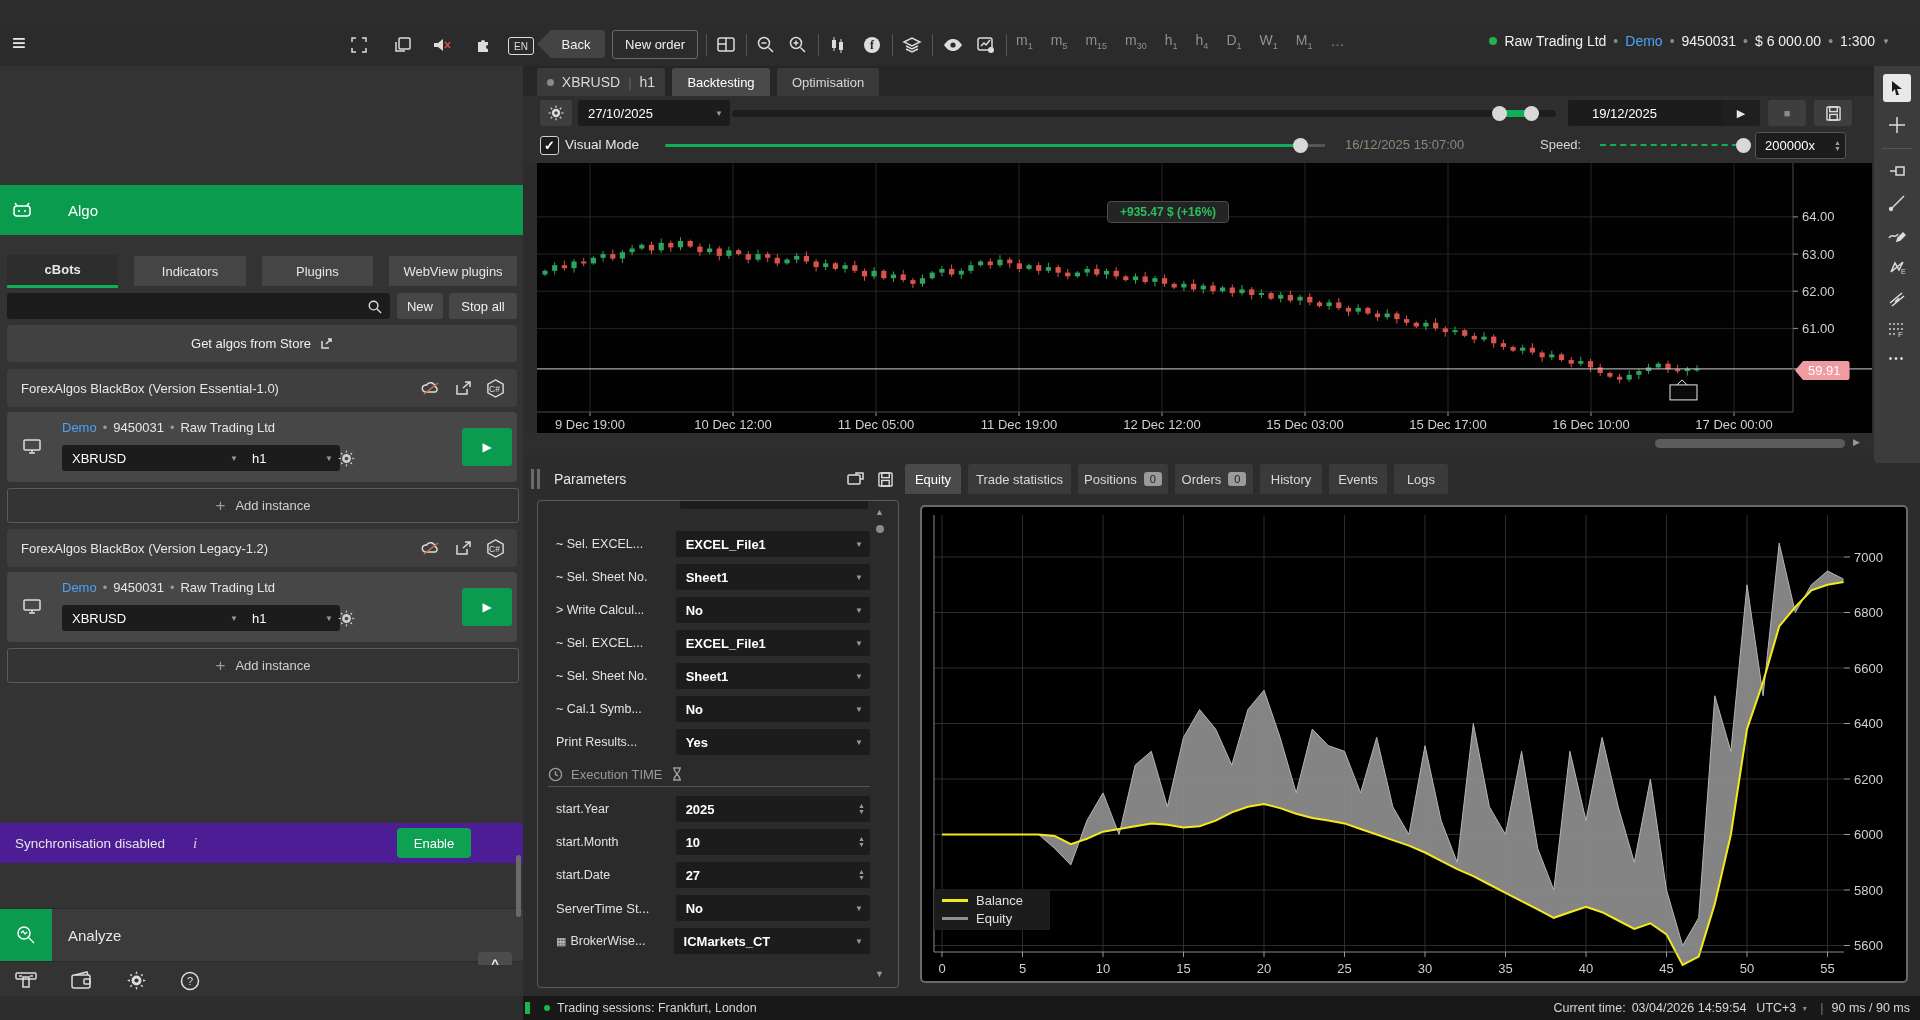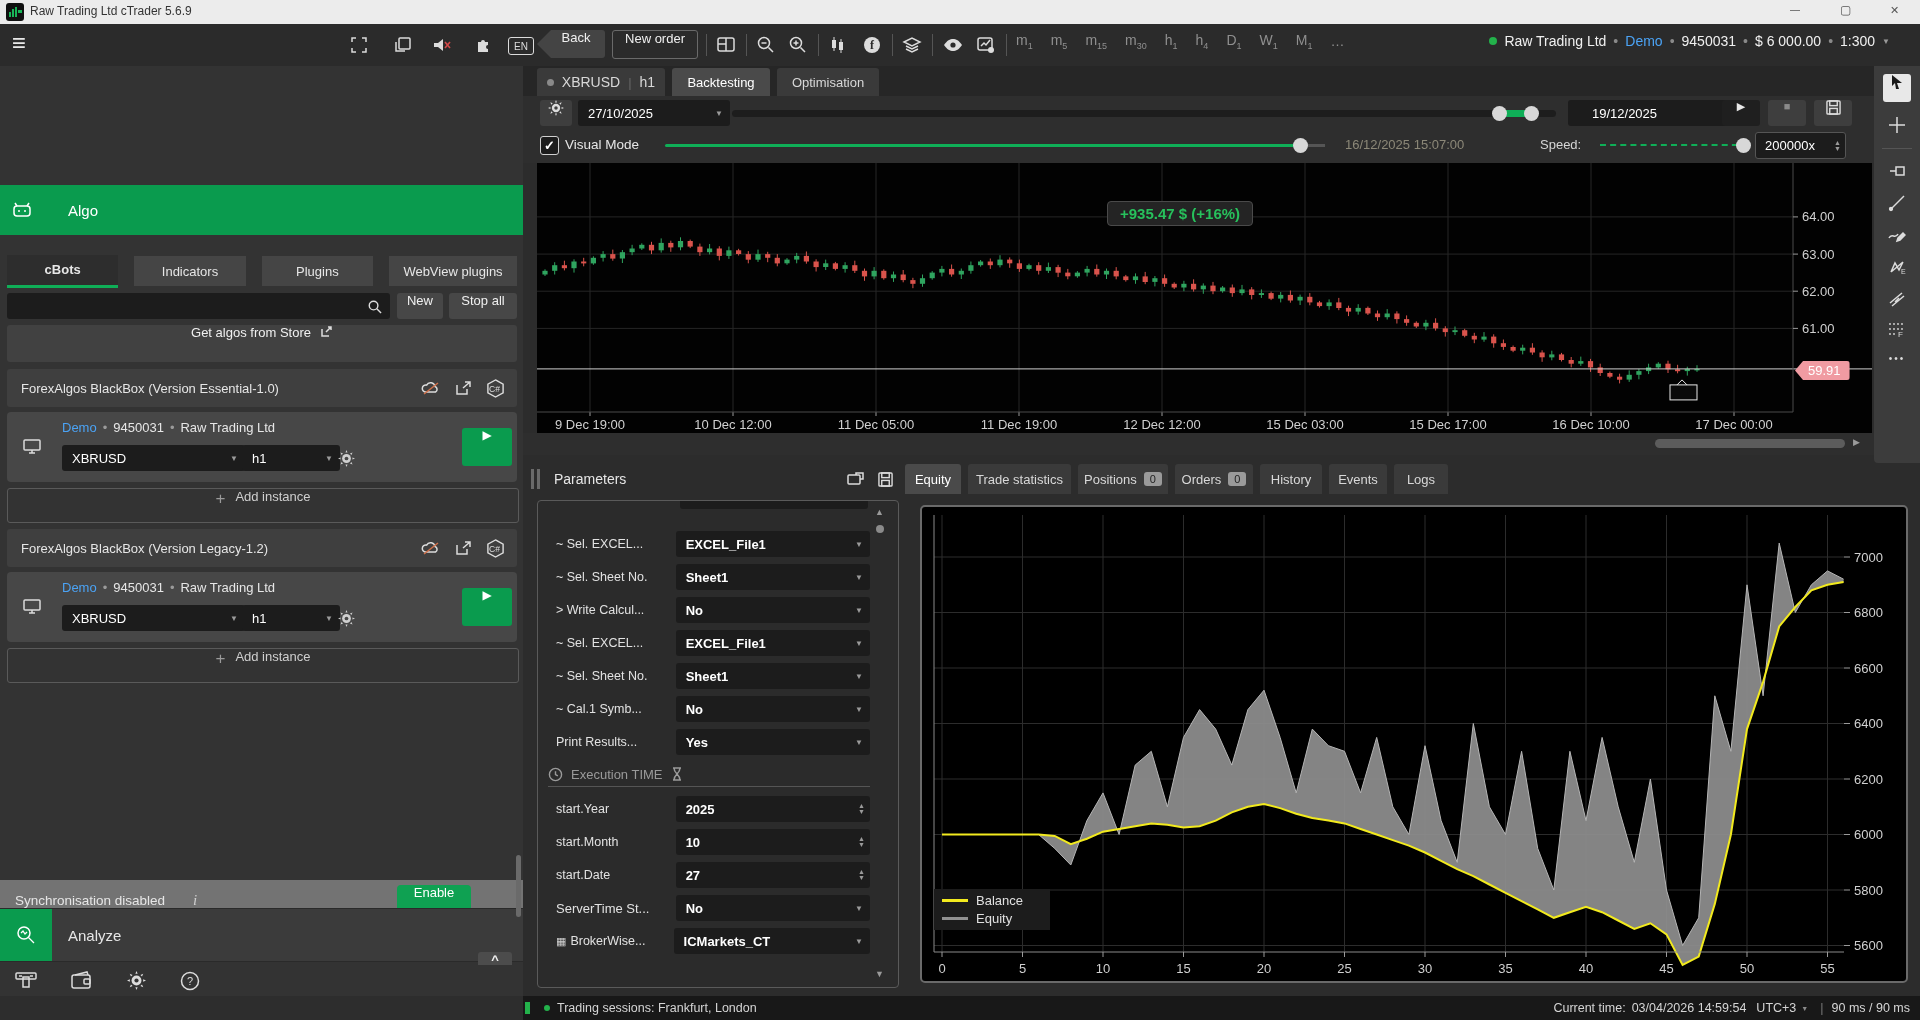--- a/index.html
+++ b/index.html
@@ -1,48 +1,36 @@
 <!DOCTYPE html>
 <html><head>
 <meta charset="utf-8">
 <style>
   html,body{margin:0;padding:0;background:#1b1b1b}
   #app{position:relative;width:1920px;height:1020px;overflow:hidden;background:#2d2d2d;
        font-family:"Liberation Sans",sans-serif;color:#e6e6e6;font-size:13px;-webkit-font-smoothing:antialiased}
   .abs{position:absolute}
   .flex{display:flex;align-items:center}
-  .btn{background:#474747;border-radius:3px;color:#f0f0f0;display:flex;align-items:flex-start;justify-content:center;cursor:pointer}
+  .btn{background:#474747;border-radius:3px;color:#f0f0f0;display:flex;align-items:center;justify-content:center;cursor:pointer}
   .input{background:#1c1c1c;border-radius:3px;color:#fff;display:flex;align-items:center}
   .dd-arrow{font-size:8px;color:#9a9a9a;margin-left:auto;padding-right:7px}
   .sep{width:1px;background:#555;height:22px}
   .tab{background:#3a3a3a;border-radius:3px 3px 0 0;color:#d8d8d8;display:flex;align-items:center;justify-content:center}
   .tab.active{background:#4a4a4a;color:#fff}
   .badge0{background:#9a9a9a;color:#222;border-radius:3px;font-size:11px;padding:1px 6px;margin-left:7px}
   .icon-svg{stroke:#dcdcdc;fill:none;stroke-width:1.5}
   .green{background:#0a9b4e}
   svg{display:block}
   .tick-label{fill:#d0d0d0;font-family:"Liberation Sans",sans-serif;font-size:13px}
 </style>
 </head>
 <body>
 
 <div id="app">
 
-  <div class="abs flex" style="left:0;top:0;width:1920px;height:24px;background:#ececec;color:#333;font-size:12px">
-    <div class="abs" style="left:6px;top:3px;width:18px;height:18px;background:#111;border-radius:3px">
-      <div class="abs" style="left:3px;top:9px;width:2px;height:5px;background:#19b558"></div>
-      <div class="abs" style="left:6px;top:6px;width:2px;height:8px;background:#19b558"></div>
-      <div class="abs" style="left:9px;top:4px;width:2px;height:10px;background:#19b558"></div>
-      <div class="abs" style="left:12px;top:7px;width:4px;height:3px;background:#19b558"></div>
-    </div>
-    <span class="abs" style="left:30px;top:4px">Raw Trading Ltd cTrader 5.6.9</span>
-    <span class="abs" style="left:1790px;top:4px;color:#555;font-size:10px">—</span>
-    <span class="abs" style="left:1840px;top:3px;color:#555;font-size:12px">▢</span>
-    <span class="abs" style="left:1890px;top:4px;color:#555;font-size:11px">✕</span>
-  </div>
 
   <div class="abs" style="left:0;top:24px;width:1920px;height:42px;background:#2b2b2b">
     <span class="abs" style="left:12px;top:5px;font-size:24px;color:#e8e8e8">≡</span>
 
     <svg class="abs icon-svg" style="left:350px;top:12px" width="18" height="18" viewBox="0 0 18 18">
         <path d="M2 6V2h4M12 2h4v4M16 12v4h-4M6 16H2v-4"></path>
       </svg>
     <svg class="abs icon-svg" style="left:394px;top:12px" width="18" height="18" viewBox="0 0 18 18">
         <rect x="5" y="2" width="11" height="11" rx="1"></rect>
         <path d="M2 6v9h9"></path>
@@ -274,21 +262,21 @@
         </svg>
       <div class="abs btn green" style="left:455px;top:16px;width:50px;height:38px;font-size:12px;color:#fff">
           <span>▶</span>
         </div>
     </div>
     <div class="abs btn" style="left:7px;top:582px;width:510px;height:33px;background:transparent;border:1px solid #5a5a5a;gap:10px;color:#cfcfcf">
       <span style="font-size:17px;color:#9a9a9a">+</span>
       <span>Add instance</span>
     </div>
 
-    <div class="abs flex" style="left:0;top:814px;width:523px;height:40px;background:#737373">
+    <div class="abs flex" style="left:0;top:757px;width:523px;height:40px;background:#4c1d95">
       <span style="margin-left:15px;font-size:13.5px">Synchronisation disabled</span>
       <span style="margin-left:28px;font-style:italic;font-family:'Liberation Serif',serif;font-size:15px;color:#cfcfcf">i</span>
       <div class="btn" style="margin-left:auto;margin-right:52px;width:74px;height:30px;background:#0fa152;border-radius:4px;color:#fff">
           <span>Enable</span>
         </div>
     </div>
 
     <div class="abs flex" style="left:0;top:842px;width:523px;height:52px;background:#3b3b3b;border-top:1px solid #2a2a2a;border-bottom:1px solid #2a2a2a">
       <div class="green flex" style="width:52px;height:52px;justify-content:center">
         <svg class="icon-svg" width="22" height="22" viewBox="0 0 22 22" style="stroke:#fff">
@@ -677,21 +665,21 @@
           <line x1="768" y1="249" x2="768" y2="253" stroke="#9a9a9a"></line>
           <text class="tick-label" x="768" y="266" text-anchor="middle">15 Dec 03:00</text>
           <line x1="911" y1="249" x2="911" y2="253" stroke="#9a9a9a"></line>
           <text class="tick-label" x="911" y="266" text-anchor="middle">15 Dec 17:00</text>
           <line x1="1054" y1="249" x2="1054" y2="253" stroke="#9a9a9a"></line>
           <text class="tick-label" x="1054" y="266" text-anchor="middle">16 Dec 10:00</text>
           <line x1="1197" y1="249" x2="1197" y2="253" stroke="#9a9a9a"></line>
           <text class="tick-label" x="1197" y="266" text-anchor="middle">17 Dec 00:00</text>
           <line x1="0" y1="249" x2="1256" y2="249" stroke="#4a4a4a"></line>
         </svg>
-      <div class="abs" style="left:570px;top:38px;background:#242424;border:1px solid #4a4a4a;border-radius:4px;padding:3px 12px;color:#27c15c;font-weight:bold;font-size:15px">
+      <div class="abs" style="left:570px;top:38px;background:#242424;border:1px solid #4a4a4a;border-radius:4px;padding:3px 12px;color:#27c15c;font-weight:bold;font-size:12px">
         <span>+935.47 $ (+16%)</span>
       </div>
       <div class="abs" style="left:1258px;top:198px;background:#f09ba2;border-radius:3px;padding:2px 9px 2px 13px;color:#fff;font-size:13px;clip-path:polygon(8px 0,100% 0,100% 100%,8px 100%,0 50%)">
         <span>59.91</span>
       </div>
     </div>
 
     <div class="abs" style="left:0;top:367px;width:1397px;height:22px;background:#2e2e2e">
       <div class="abs" style="left:1132px;top:6px;width:190px;height:9px;background:#5c5c5c;border-radius:5px"></div>
       <span class="abs" style="left:1330px;top:4px;font-size:9px;color:#9a9a9a">▶</span>

